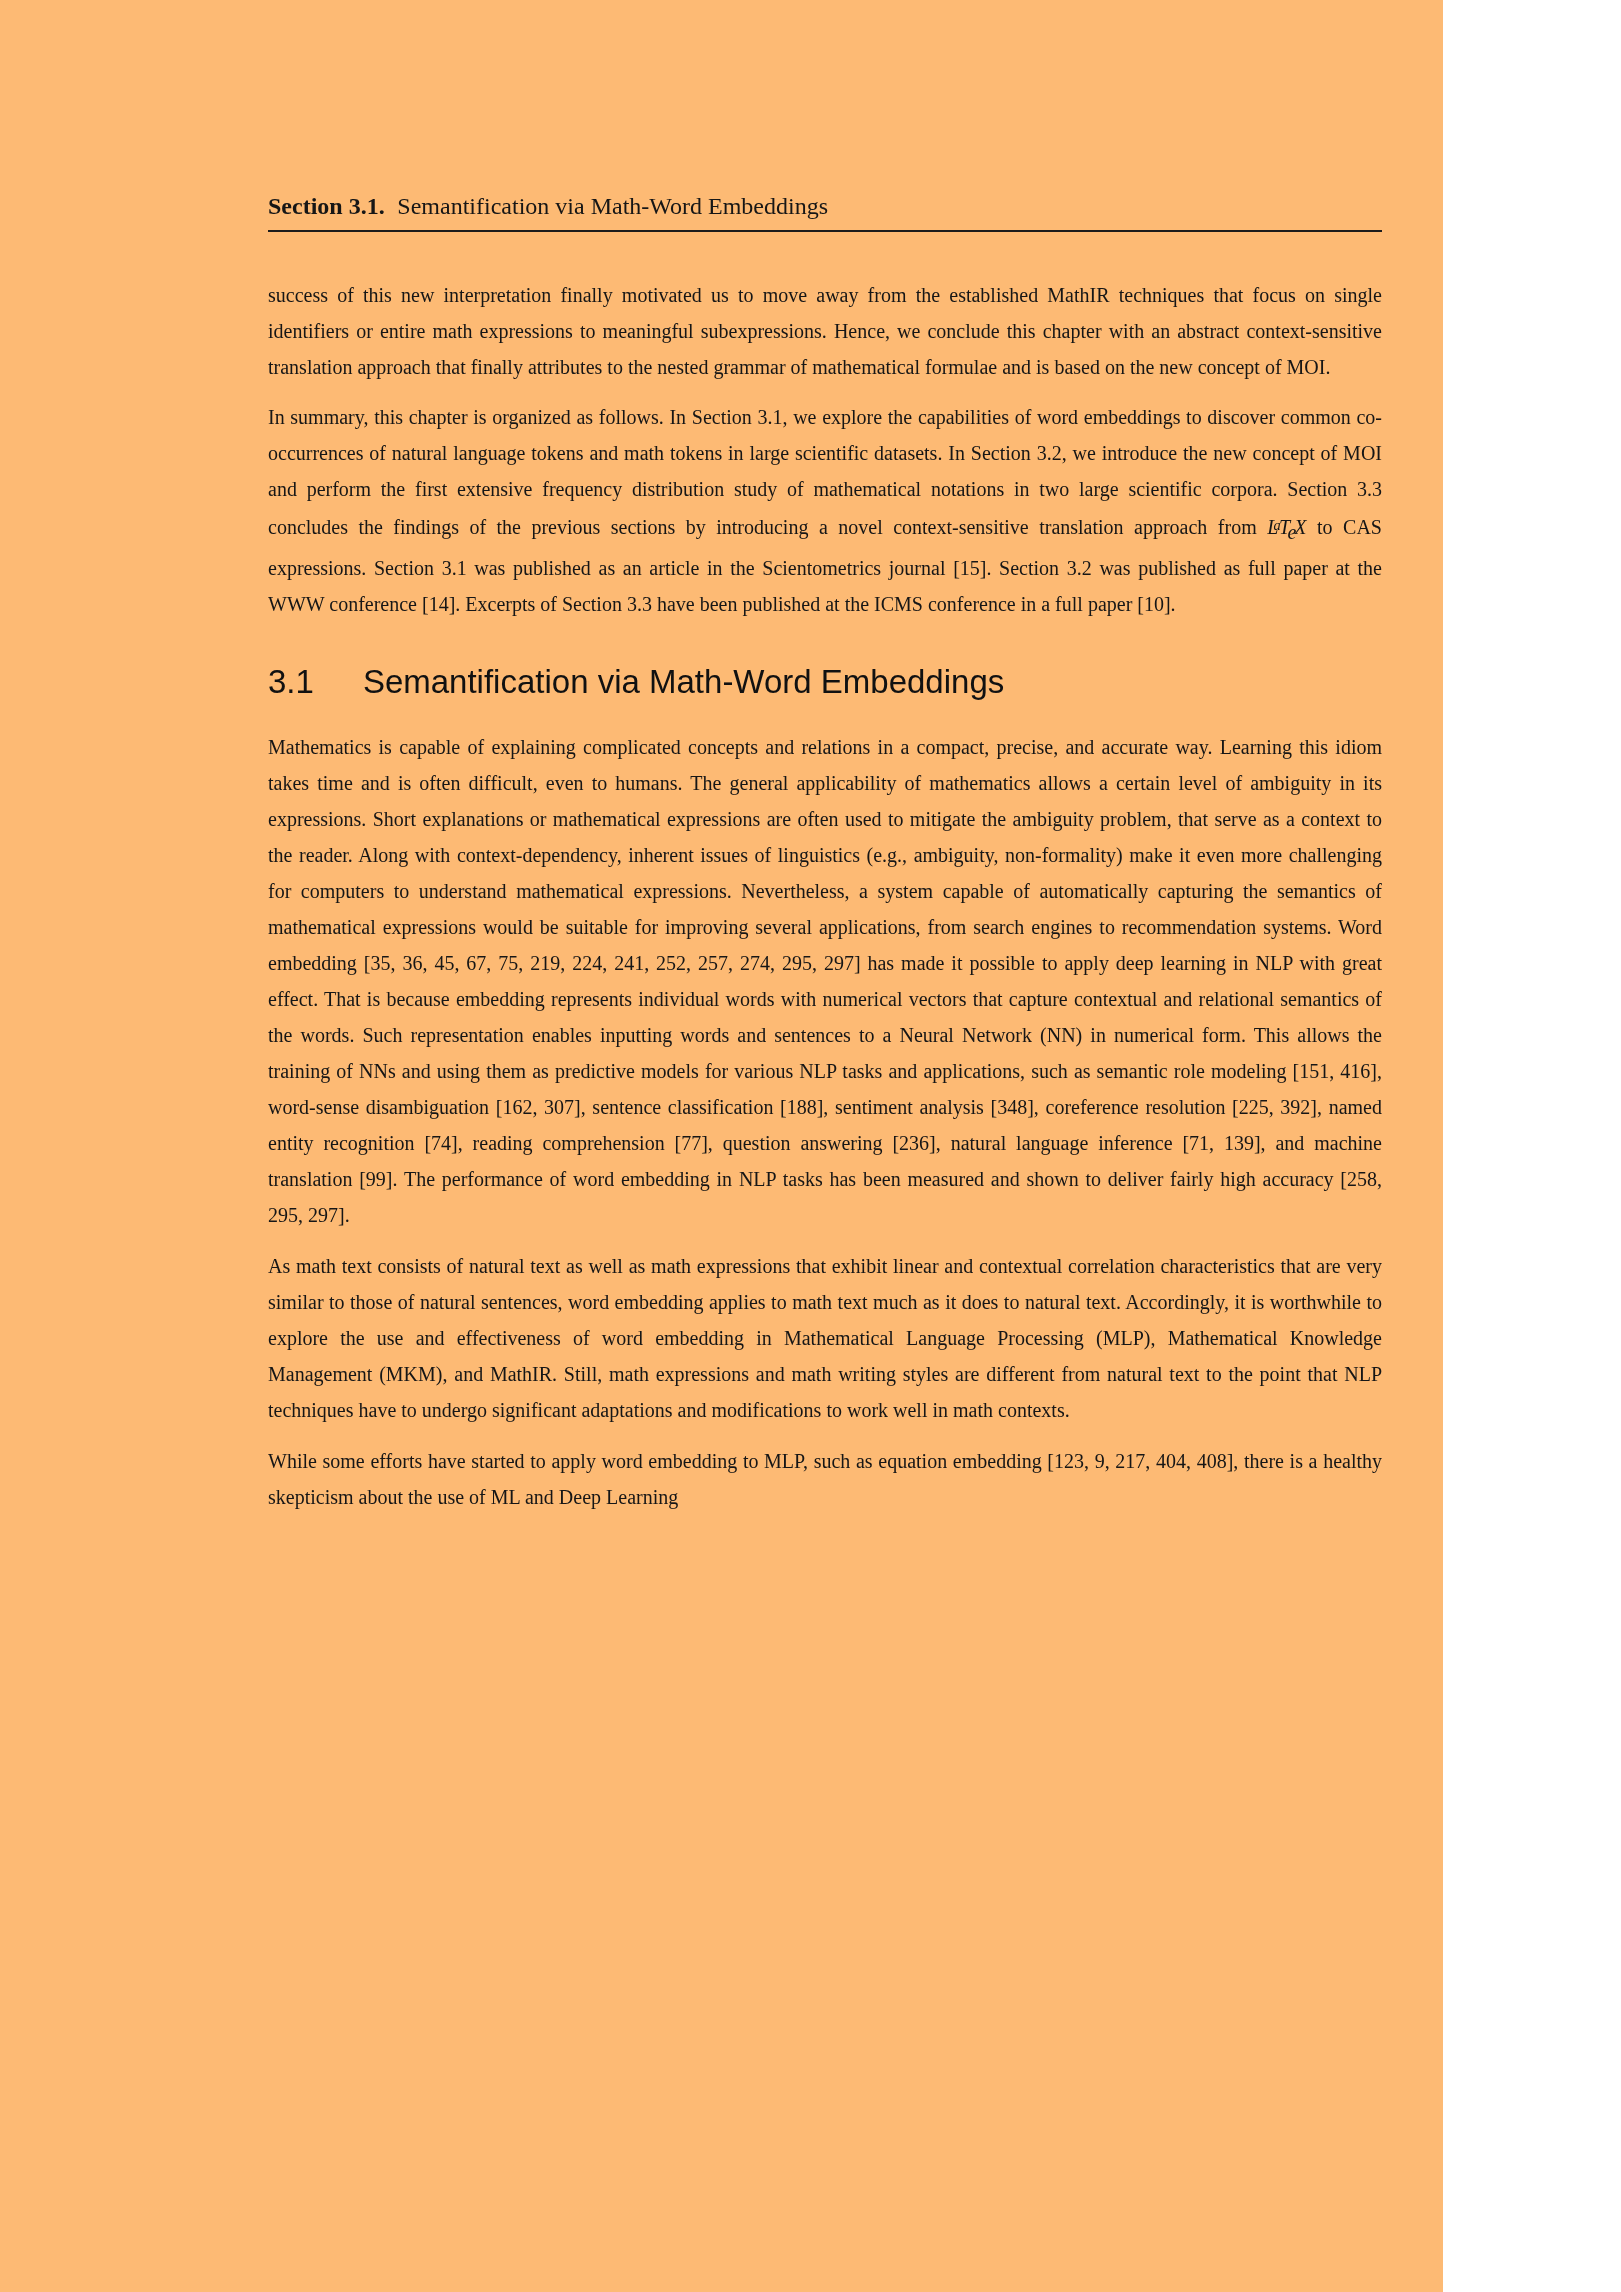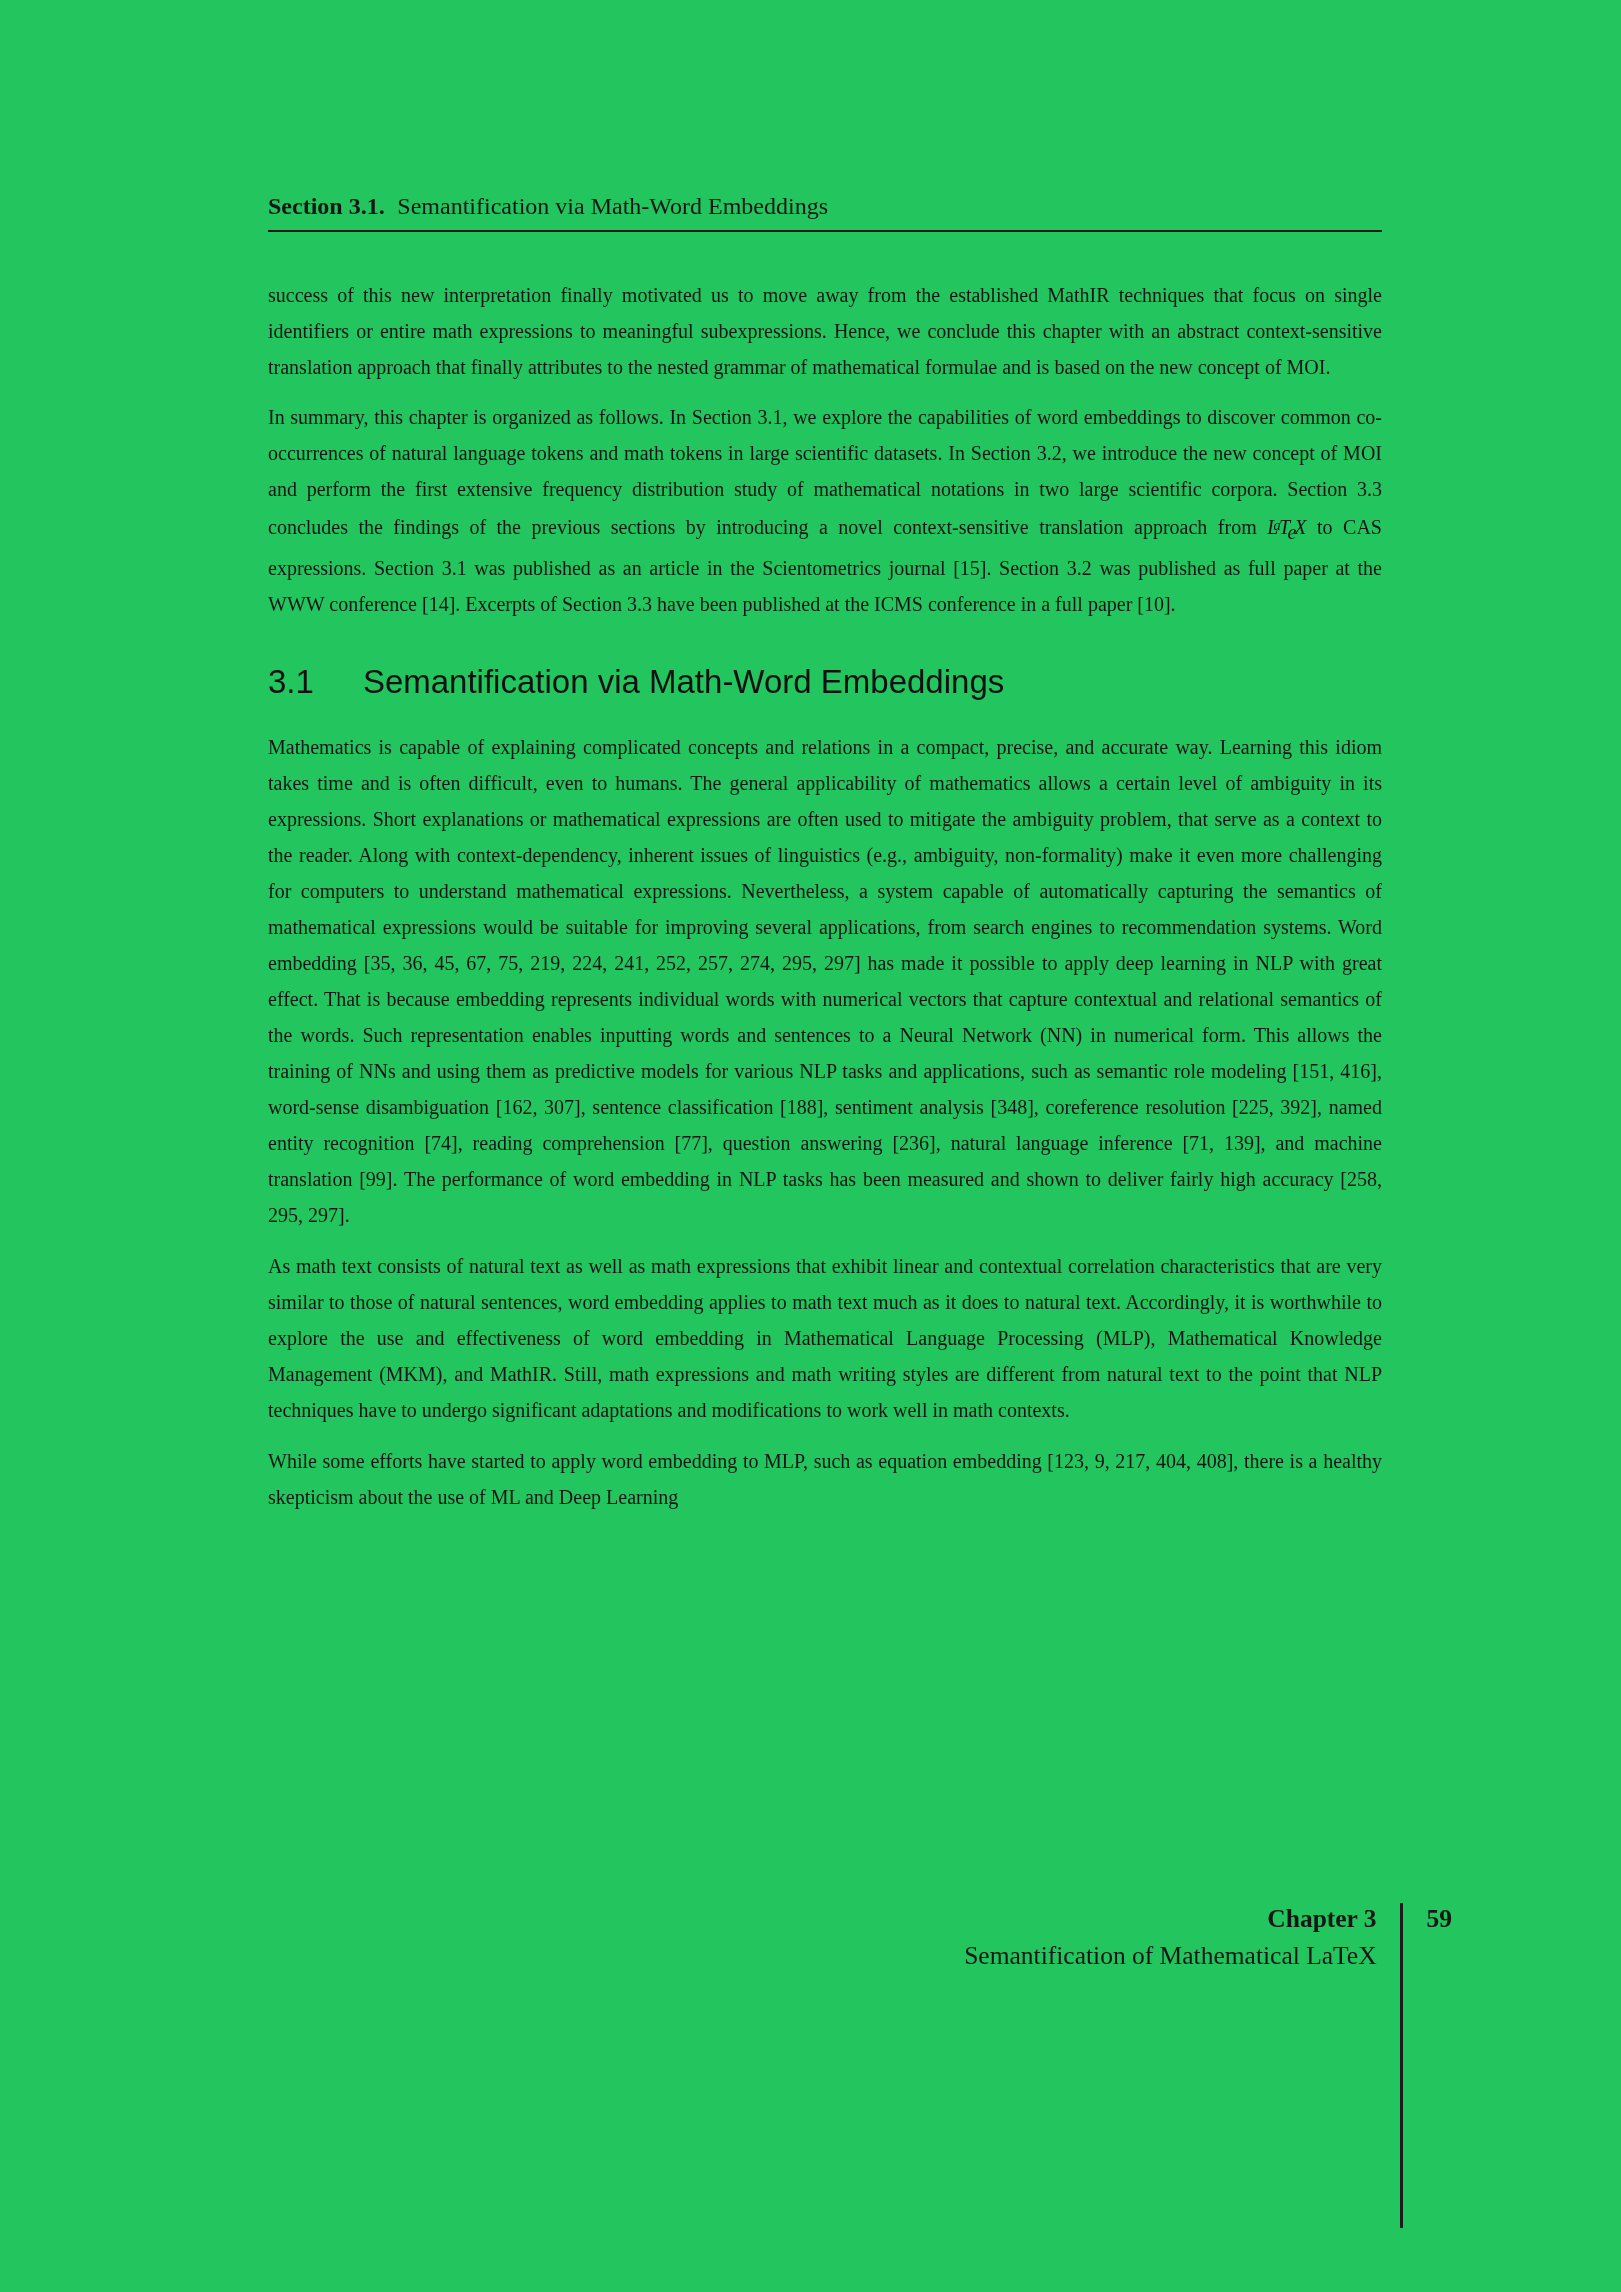--- a/index.html
+++ b/index.html
@@ -2,23 +2,23 @@
 <html><head>
 <meta charset="utf-8">
 <style>
   html, body {
     margin: 0;
     padding: 0;
     background: #ffffff;
   }
   .page {
     position: relative;
-    width: 1621px;
+    width: 1443px;
     height: 2293px;
-    background: #22c55e;
+    background: #fdba74;
     font-family: "Liberation Serif", serif;
     color: #161616;
     overflow: hidden;
   }
   .content {
     position: absolute;
     left: 268px;
     top: 192px;
     width: 1114px;
   }
@@ -127,23 +127,15 @@
 
       <p class="body-par">Mathematics is capable of explaining complicated concepts and relations in a compact, precise, and accurate way. Learning this idiom takes time and is often difficult, even to humans. The general applicability of mathematics allows a certain level of ambiguity in its expressions. Short explanations or mathematical expressions are often used to mitigate the ambiguity problem, that serve as a context to the reader. Along with context-dependency, inherent issues of linguistics (e.g., ambiguity, non-formality) make it even more challenging for computers to understand mathematical expressions. Nevertheless, a system capable of automatically capturing the semantics of mathematical expressions would be suitable for improving several applications, from search engines to recommendation systems. Word embedding [35, 36, 45, 67, 75, 219, 224, 241, 252, 257, 274, 295, 297] has made it possible to apply deep learning in NLP with great effect. That is because embedding represents individual words with numerical vectors that capture contextual and relational semantics of the words. Such representation enables inputting words and sentences to a Neural Network (NN) in numerical form. This allows the training of NNs and using them as predictive models for various NLP tasks and applications, such as semantic role modeling [151, 416], word-sense disambiguation [162, 307], sentence classification [188], sentiment analysis [348], coreference resolution [225, 392], named entity recognition [74], reading comprehension [77], question answering [236], natural language inference [71, 139], and machine translation [99]. The performance of word embedding in NLP tasks has been measured and shown to deliver fairly high accuracy [258, 295, 297].</p>
 
       <p class="body-par">As math text consists of natural text as well as math expressions that exhibit linear and contextual correlation characteristics that are very similar to those of natural sentences, word embedding applies to math text much as it does to natural text. Accordingly, it is worthwhile to explore the use and effectiveness of word embedding in Mathematical Language Processing (MLP), Mathematical Knowledge Management (MKM), and MathIR. Still, math expressions and math writing styles are different from natural text to the point that NLP techniques have to undergo significant adaptations and modifications to work well in math contexts.</p>
 
       <p class="body-par">While some efforts have started to apply word embedding to MLP, such as equation embedding [123, 9, 217, 404, 408], there is a healthy skepticism about the use of ML and Deep Learning</p>
 
     </div>
   </div>
 
-  <div class="footer">
-    <div class="footer-labels">
-      <div class="footer-chapter">Chapter 3</div>
-      <div class="footer-subtitle">Semantification of Mathematical LaTeX</div>
-    </div>
-    <div class="footer-rule"></div>
-    <div class="footer-pagenum">59</div>
-  </div>
 
 </div>
 
 
 </body></html>

